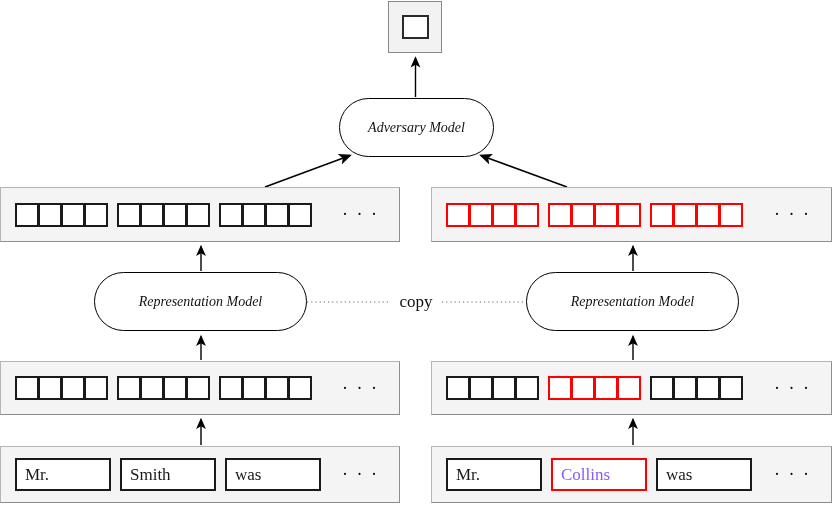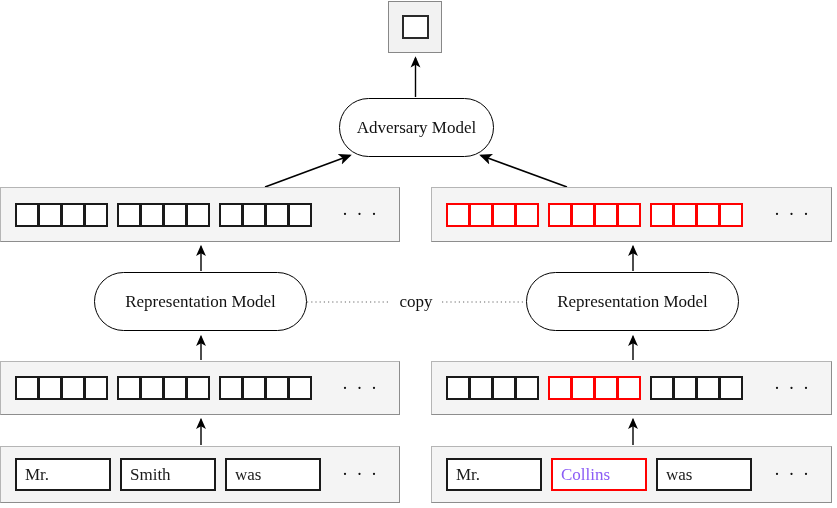--- a/index.html
+++ b/index.html
@@ -46,21 +46,22 @@
     letter-spacing:2px;
     color:#111;
     white-space:nowrap;
   }
   
   .stadium{
     background:#ffffff;
     border:1.4px solid #000;
     border-radius:29.5px;
     display:flex;align-items:center;justify-content:center;
-    font-size:17px;
+    font-size:14px;
+    font-style:italic;
   }
   
   .output-box{
     background:#f2f2f2;
     border:1.5px solid #888;
   }
   .output-inner{
     position:absolute;left:13px;top:13px;
     width:27px;height:24px;
     box-sizing:border-box;

